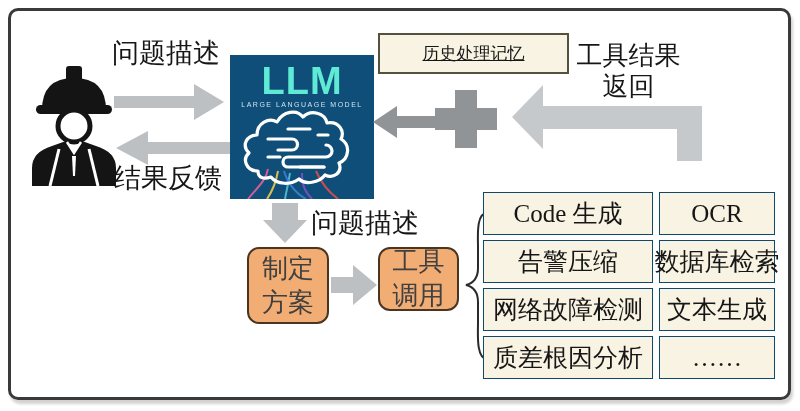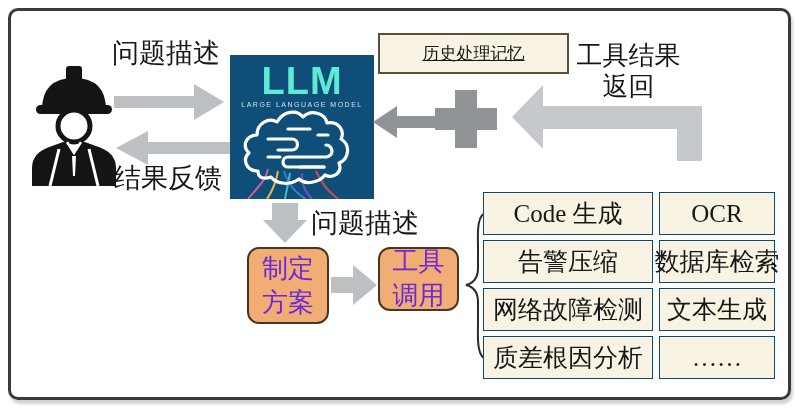--- a/index.html
+++ b/index.html
@@ -16,21 +16,21 @@
              font-size:38px;line-height:1;letter-spacing:1px;}
   .llm-sub{left:0;top:46px;width:100%;text-align:center;color:#cfe2ee;
            font-family:"Liberation Sans","DejaVu Sans",sans-serif;font-size:7px;
            letter-spacing:1.5px;line-height:1;white-space:nowrap;}
   .cream{background:#f8f3e2;border:2px solid #55513f;box-sizing:border-box;
          display:flex;align-items:center;justify-content:center;}
   .memory{left:378px;top:33px;width:191px;height:41px;font-size:17px;white-space:nowrap;text-decoration:underline;}
   .toolresult{left:556px;top:40px;width:145px;font-size:26px;line-height:1.2;}
   .orange{background:#f2ad74;border:2px solid #4a3520;border-radius:12px;box-sizing:border-box;
           display:flex;flex-direction:column;align-items:center;justify-content:center;
-          font-size:26px;line-height:1.3;color:#6d28d9;}
+          font-size:26px;line-height:1.3;color:#404040;}
   .plan{left:247px;top:247px;width:82px;height:77px;}
   .toolcall{left:378px;top:247px;width:81px;height:64px;}
   .grid{left:483px;top:192px;display:grid;grid-template-columns:170px 116px;
         grid-auto-rows:43px;column-gap:6px;row-gap:5px;}
   .cell{background:#f8f3e2;border:1px solid #0c4a6e;box-sizing:border-box;
         display:flex;align-items:center;justify-content:center;
         font-size:25px;white-space:nowrap;}
   svg{display:block;}
 </style>
 </head>

